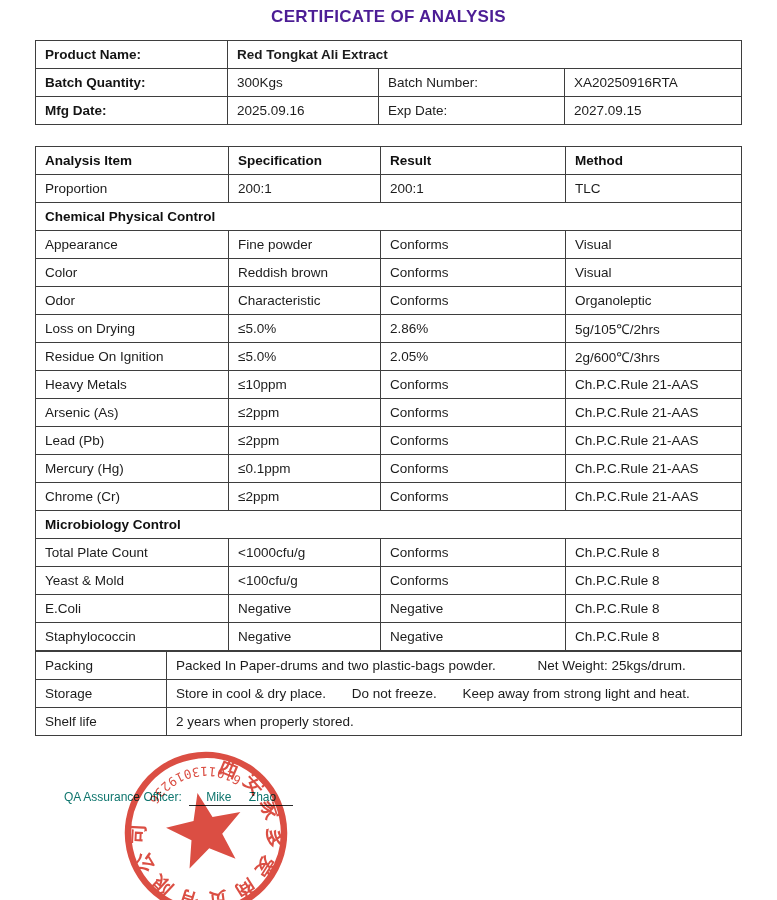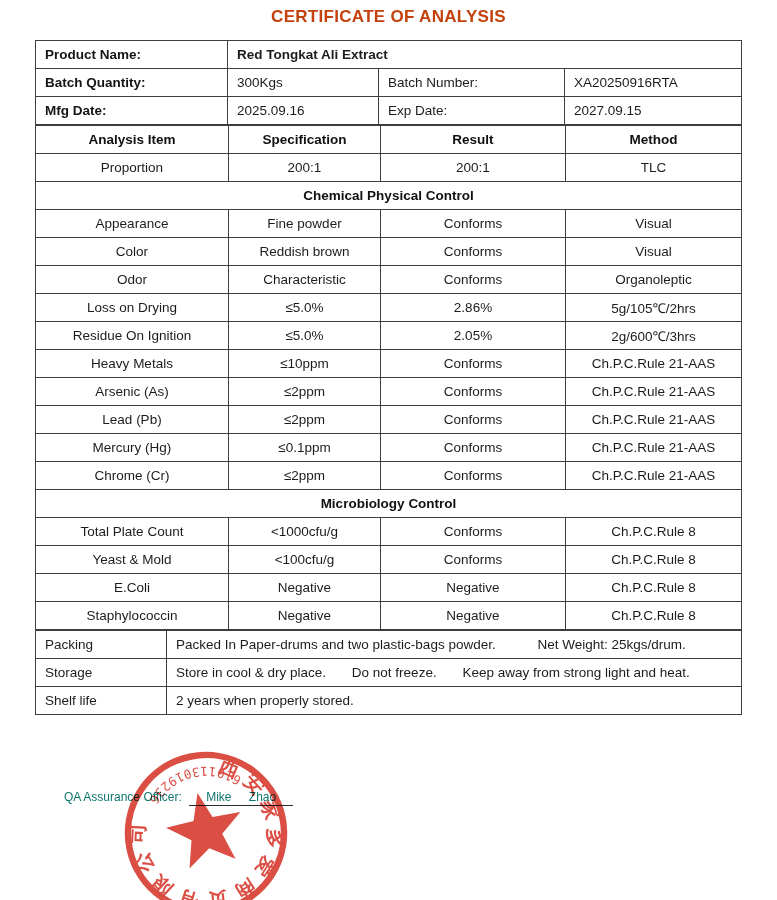--- a/index.html
+++ b/index.html
@@ -3,33 +3,33 @@
 <meta charset="utf-8">
 <style>
   html,body{margin:0;padding:0;background:#ffffff;}
   body{
     width:777px;height:900px;position:relative;overflow:hidden;
     font-family:"Liberation Sans",sans-serif;color:#1c1c1c;
     -webkit-font-smoothing:antialiased;
   }
   .page{position:absolute;inset:0;}
   .doc-title{
-    text-align:center;font-size:17px;font-weight:700;color:#c2410c;
+    text-align:center;font-size:17px;font-weight:700;color:#4c1d95;
     margin:7px 0 12px 0;letter-spacing:.3px;
   }
   table{border-collapse:collapse;table-layout:fixed;margin-left:35px;width:706px;}
   td{
     border:1px solid #3e3e3e;padding:2px 9px;font-size:13.5px;
     height:23px;vertical-align:middle;overflow:hidden;white-space:nowrap;
   }
   .info-table{margin-top:13px;}
   .info-table td.lbl{font-weight:700;color:#151515;}
   .info-table td.val{font-weight:400;}
   .info-table td.val-strong{font-weight:700;}
-  .analysis-table{text-align:center;}
+  .analysis-table{margin-top:21px;}
   .analysis-table td.hdr{font-weight:700;color:#101010;}
   .analysis-table td.section{font-weight:700;color:#101010;}
   .bottom-table td.lbl{font-weight:400;}
   .bottom-table .part{display:inline-block;margin-right:38px;}
   .bottom-table .part:last-child{margin-right:0;}
   .qa-line{
     position:absolute;left:64px;top:790px;font-size:12px;color:#0f766e;
   }
   .qa-name{
     display:inline-block;min-width:92px;text-align:center;

